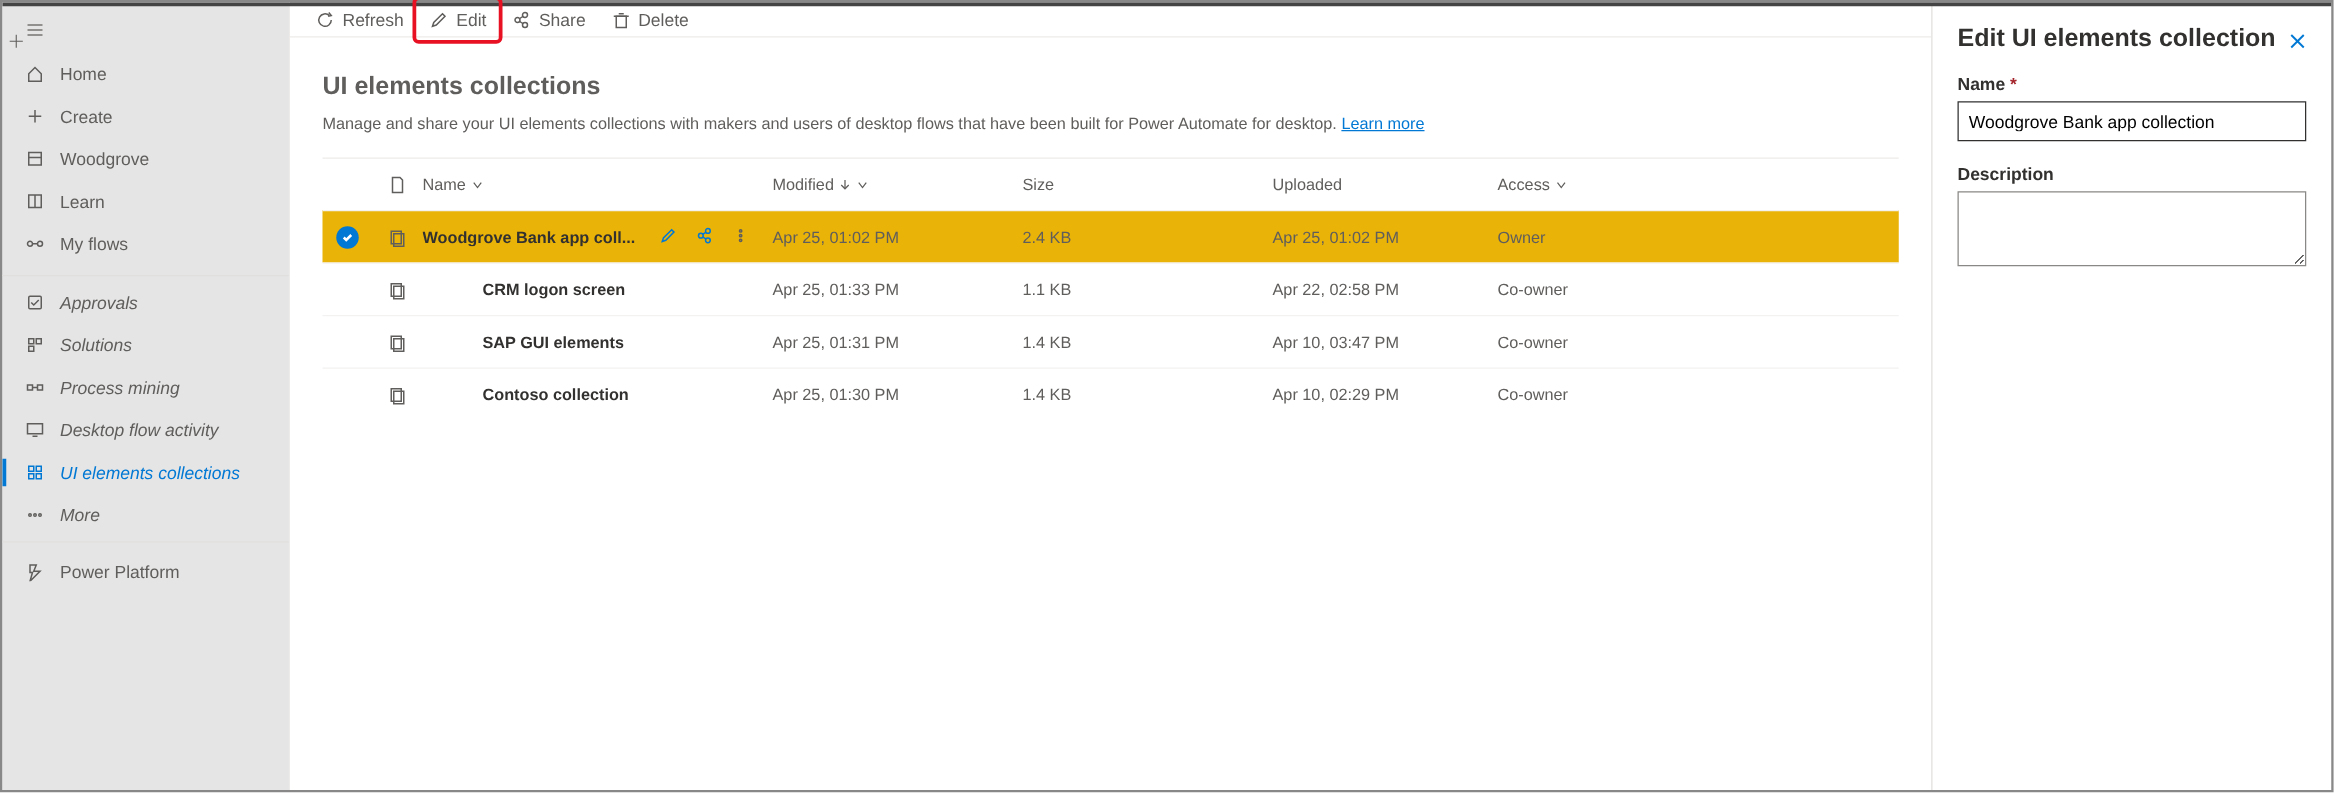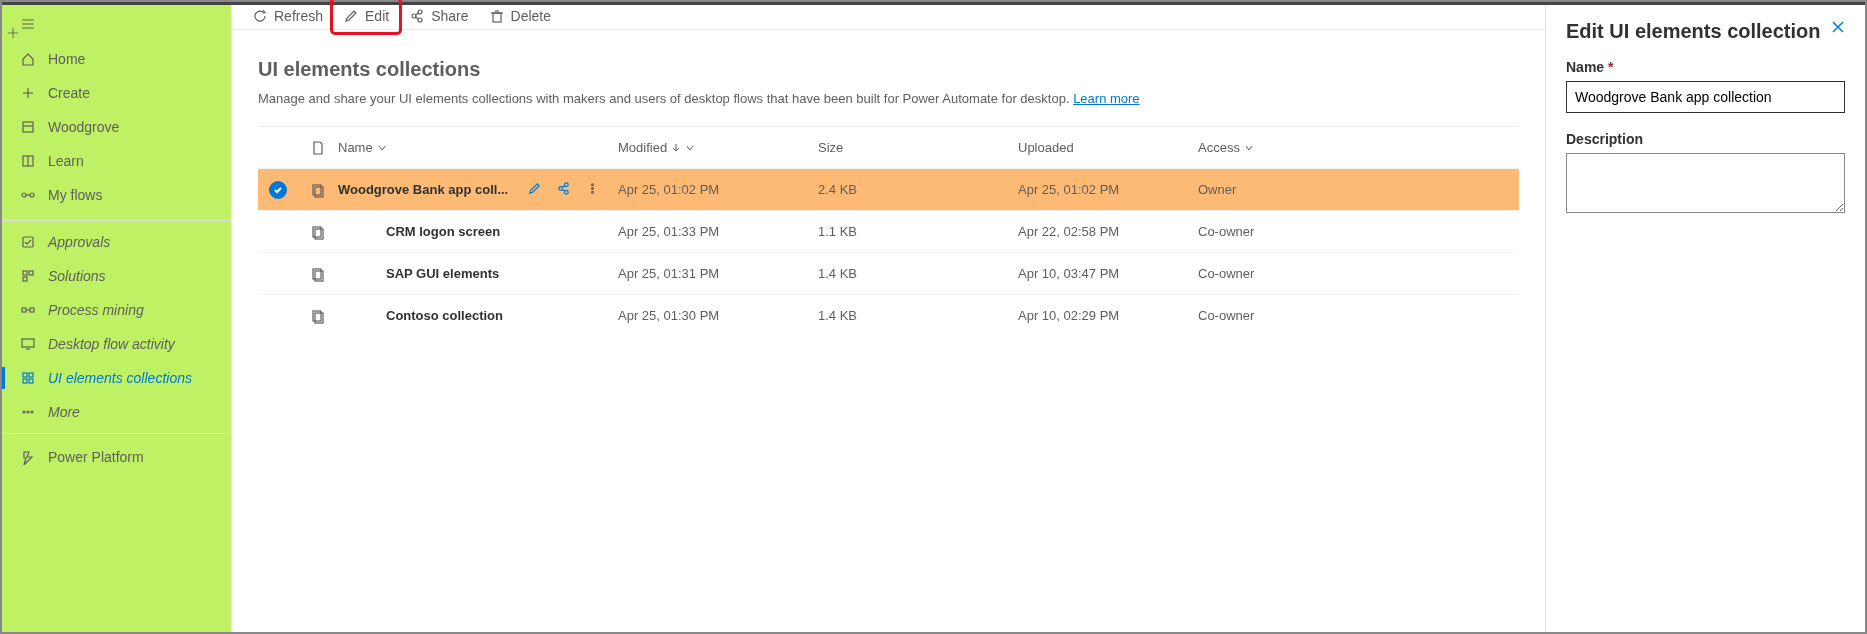--- a/index.html
+++ b/index.html
@@ -1,21 +1,21 @@
 <!DOCTYPE html>
 <html><head>
 <meta charset="utf-8">
 <style>
   * { box-sizing: border-box; margin: 0; padding: 0; }
   body { font-family: "Segoe UI", -apple-system, BlinkMacSystemFont, sans-serif; font-size: 14px; color: #323130; background: #fff; }
   .app { display: flex; height: 634px; width: 1867px; border: 2px solid #888; position: relative; }
   .app::before { content: ""; position: absolute; top: 0; left: 0; right: 0; height: 3px; background: #444; }
 
   
-  .sidebar { width: 230px; background: #bef264; border-right: 1px solid #edebe9; display: flex; flex-direction: column; padding-top: 4px; }
+  .sidebar { width: 230px; background: #e5e5e5; border-right: 1px solid #edebe9; display: flex; flex-direction: column; padding-top: 4px; }
   .sidebar-top { border-bottom: 1px solid #e1dfdd; padding-bottom: 8px; }
   .sidebar-mid { border-bottom: 1px solid #e1dfdd; padding: 4px 0; font-style: italic; }
   .sidebar-btm { padding-top: 6px; }
   .hamburger-row { display:flex; align-items:center; padding: 10px 18px; }
   .hamburger-row svg { width: 16px; height: 16px; stroke: #605e5c; }
   .add-expand { position:absolute; top: 24px; left: 4px; }
   .add-expand svg { width:14px; height:14px; stroke:#605e5c; }
   .nav-item { display: flex; align-items: center; height: 34px; padding: 0 18px; color: #605e5c; cursor: pointer; position:relative; }
   .nav-item.active { color: #0078d4; }
   .nav-item.active::before { content:""; position:absolute; left:0; top:6px; bottom:6px; width:3px; background:#0078d4; }
@@ -36,36 +36,36 @@
   .page-desc { font-size: 13px; color: #605e5c; margin-bottom: 20px; }
   .page-desc a { color: #0078d4; text-decoration: underline; cursor:pointer;}
 
   
   .tbl { width: 100%; }
   .tbl-header, .tbl-row { display: grid; grid-template-columns: 40px 40px 280px 200px 200px 180px 140px; align-items: center; height: 42px; }
   .tbl-header { color: #605e5c; font-size: 13px; border-top: 1px solid #edebe9; }
   .tbl-header .hcell { display:flex; align-items:center; gap:4px; cursor:pointer;}
   .tbl-header .hcell svg { width:10px; height:10px; stroke:#605e5c; fill:none;}
   .tbl-row { border-top: 1px solid #f3f2f1; font-size:13px; color:#323130; }
-  .tbl-row.selected { background: #fdba74; }
+  .tbl-row.selected { background: #eab308; }
   .sel-circle { width:18px; height:18px; border-radius:50%; background:#0078d4; display:flex; align-items:center; justify-content:center; margin:auto;}
   .sel-circle svg { width:10px; height:10px; stroke:#fff; fill:none; stroke-width:2;}
   .file-icon { width:16px; height:16px; margin:auto; }
   .file-icon svg { width:16px; height:16px; stroke:#605e5c; fill:none; stroke-width:1.2;}
   .name-cell { display:flex; align-items:center; gap:8px; overflow:hidden;}
   .name-text { overflow:hidden; text-overflow:ellipsis; white-space:nowrap; font-weight:600; color:#323130;}
   .tbl-row:not(.selected) .name-text { font-weight:700;margin-left:48px; }
   .row-actions { display:flex; gap:14px; margin-left: auto; padding-right: 18px;}
   .row-actions svg { width:15px; height:15px; stroke:#0078d4; fill:none; stroke-width:1.3; cursor:pointer;}
   .row-actions .more svg { stroke:#605e5c;}
   .muted { color:#605e5c; }
 
   
   .panel { width: 320px; border-left: 1px solid #e1dfdd; padding: 18px 20px; display:flex; flex-direction:column; }
-  .panel-header { display:flex; align-items:flex-start; justify-content:space-between; margin-bottom: 16px;}
+  .panel-header { display:flex; align-items:flex-end; justify-content:space-between; margin-bottom: 16px;}
   .panel-title { font-size: 20px; font-weight: 600; color:#323130; }
   .panel-close { cursor:pointer; }
   .panel-close svg { width:14px; height:14px; stroke:#0078d4; stroke-width:1.5;}
   .field { margin-bottom: 18px; }
   .field-label { font-size: 14px; font-weight:600; margin-bottom: 6px; display:block;}
   .req { color:#a4262c; }
   .field input[type=text] { width:100%; height:32px; border:1px solid #323130; padding:11px 8px; font-size:14px; }
   .field textarea { width:100%; height:60px; border:1px solid #8a8886; padding:6px 8px; font-size:14px; resize:vertical; }
 </style>
 </head>

